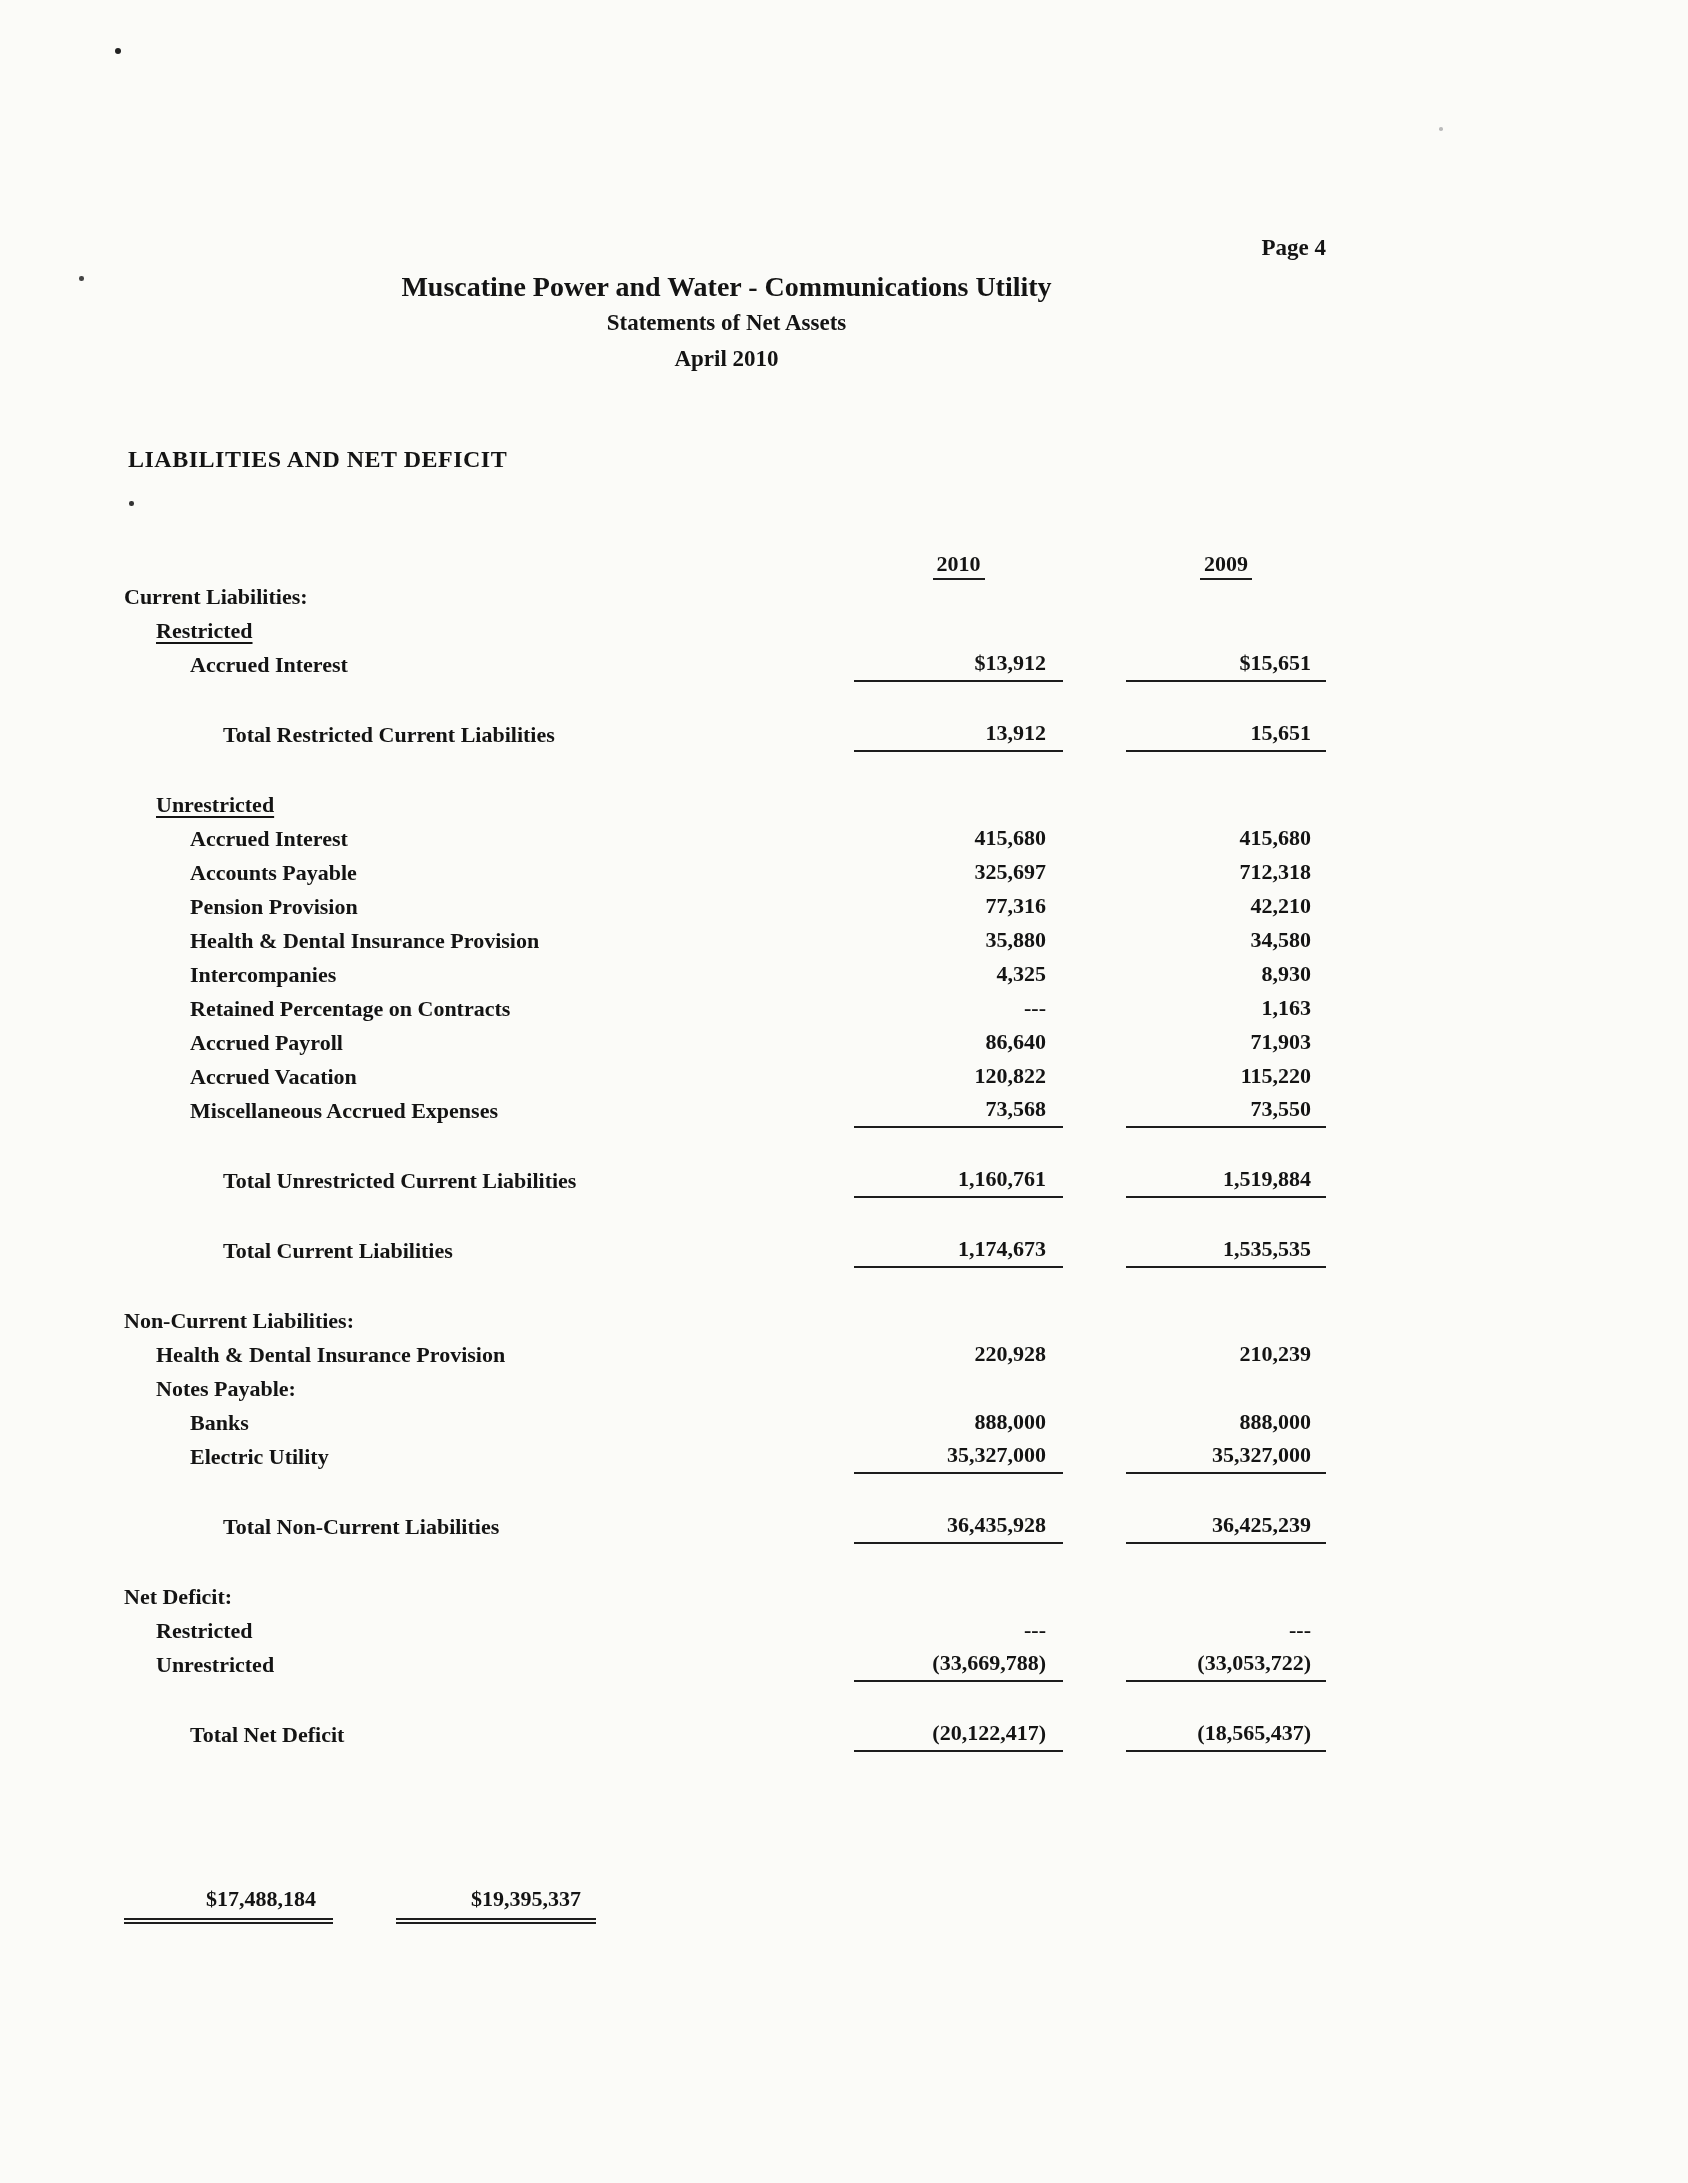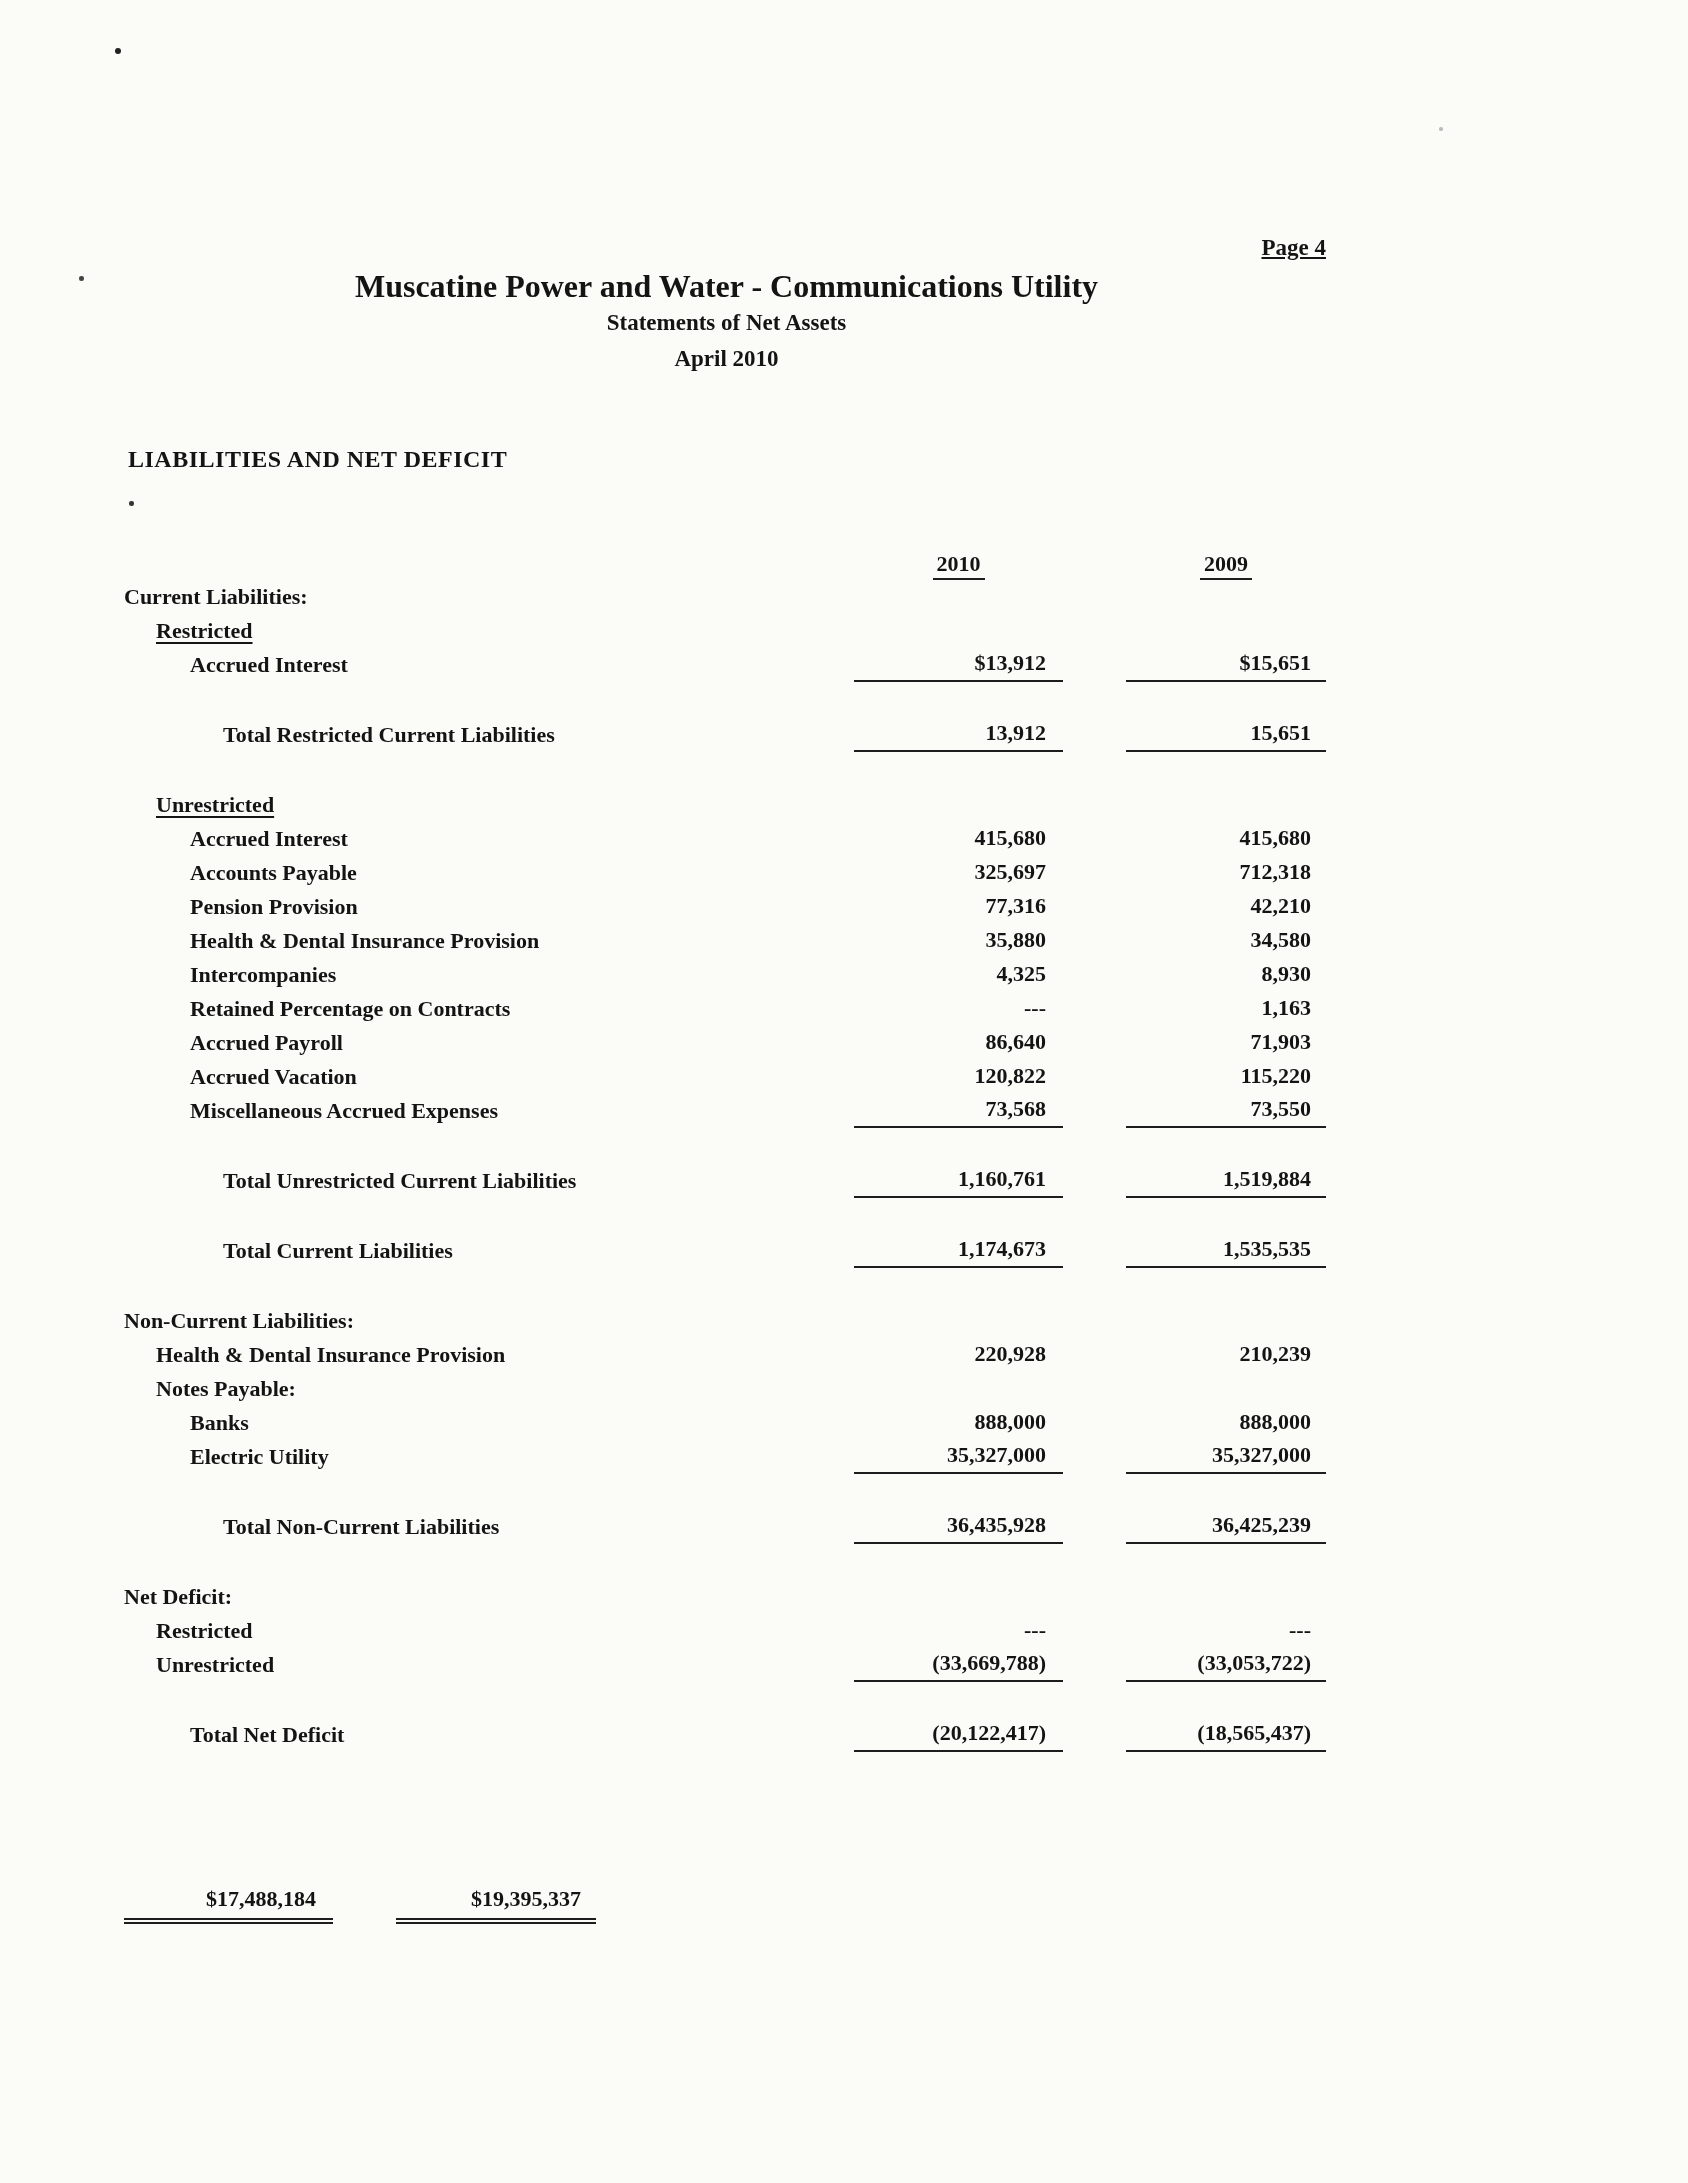--- a/index.html
+++ b/index.html
@@ -16,27 +16,26 @@
   #speck1{left:115px;top:48px;width:6px;height:6px}
   #speck2{left:79px;top:276px;width:4.5px;height:4.5px;background:#444}
   #speck3{left:129px;top:501px;width:4.5px;height:4.5px;background:#333}
   #speck4{left:1439px;top:127px;width:3.5px;height:3.5px;background:#bbb}
 
   .pageno{
     margin:233px 362px 0 0;
     text-align:right;
     font-size:23px;font-weight:bold;
     line-height:30px;
-    text-decoration:underline;
   }
   .docheader{
     width:1453px;text-align:center;
     margin-top:5px;font-weight:bold;
   }
-  .docheader .t{font-size:32px;line-height:37px}
+  .docheader .t{font-size:28px;line-height:37px}
   .docheader .s{font-size:23px;line-height:36px}
 
   .section-heading{
     margin:69px 12px 0 128px;
     font-size:24px;font-weight:bold;
     letter-spacing:0.5px;
   }
 
   .fin-table{
     margin-top:76px;

